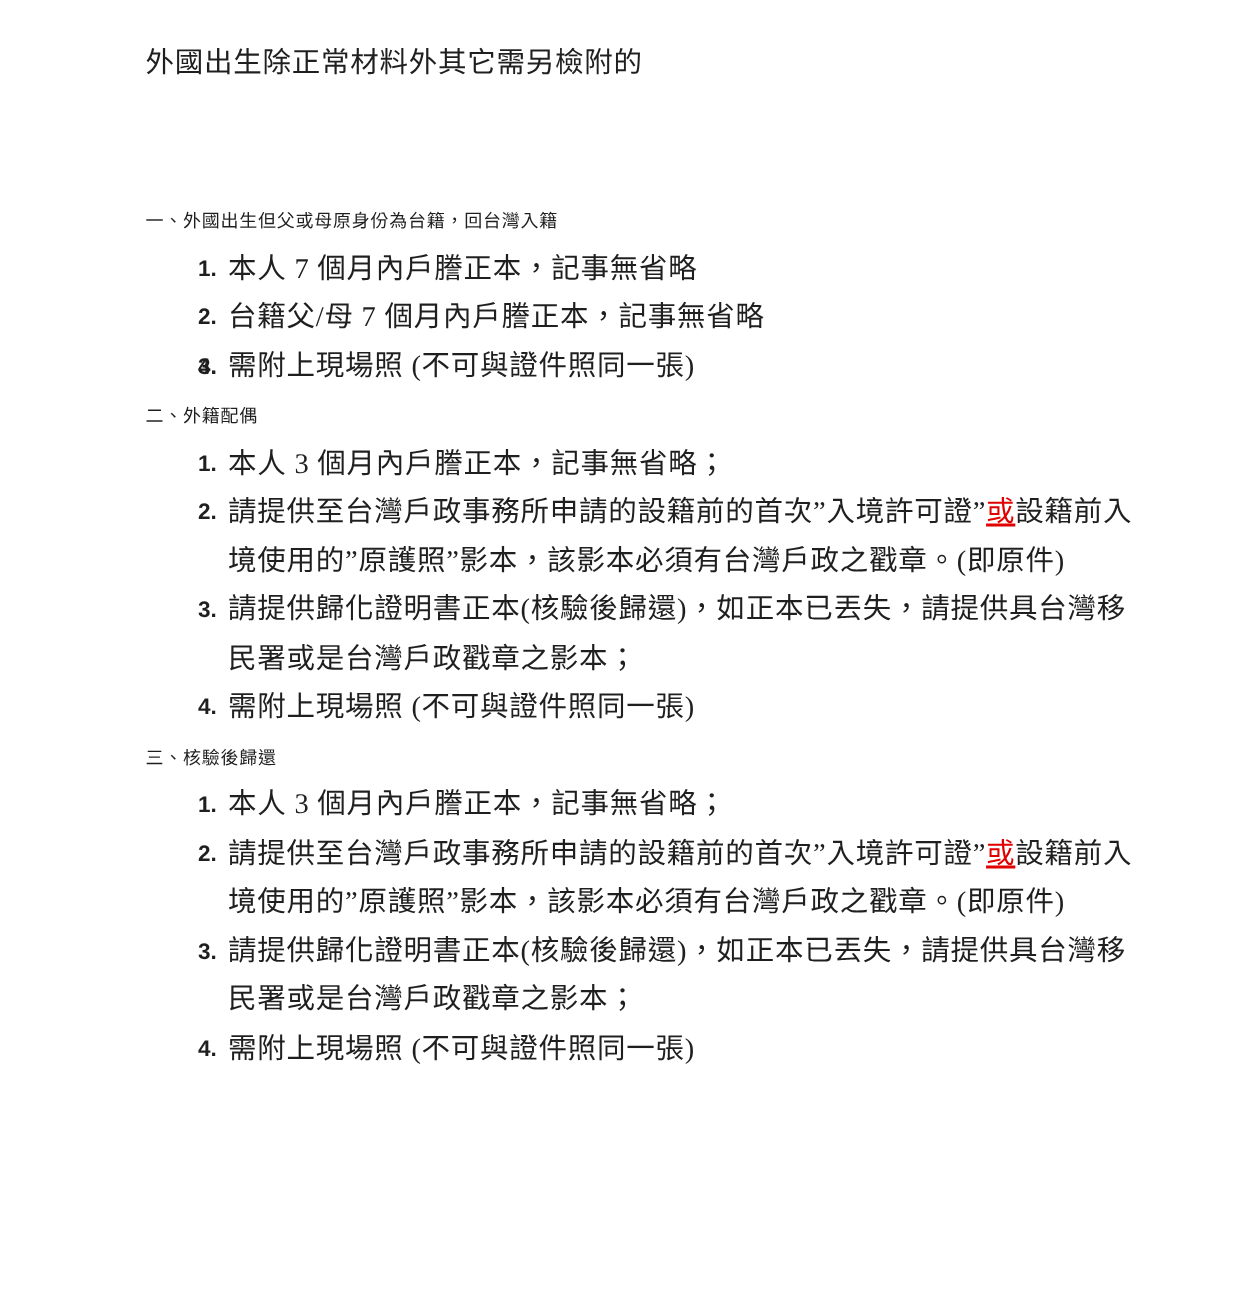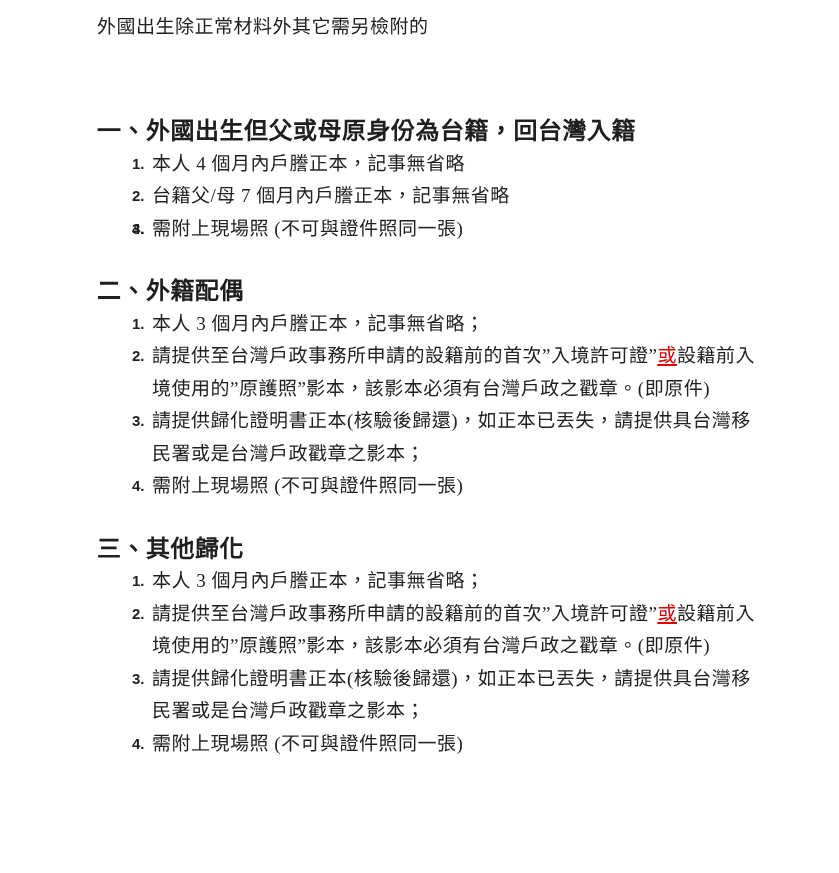--- a/index.html
+++ b/index.html
@@ -6,38 +6,37 @@
     margin: 0;
     padding: 0;
     background: #ffffff;
   }
   .page {
     position: relative;
     width: 839px;
     height: 873px;
     box-sizing: border-box;
     background: #ffffff;
-    padding: 12px 84px 0 97px;
+    padding: 28px 84px 0 97px;
     font-family: "Liberation Serif", "DejaVu Serif", serif;
     color: #1f1f1f;
     overflow: hidden;
   }
   .title {
     font-size: 19px;
     font-weight: normal;
     line-height: 30px;
     margin: 0 0 73px 0;
     letter-spacing: 0.5px;
   }
   section + section {
-    margin-top: 30px;
   }
   h2.heading {
-    font-size: 24px;
-    font-weight: bold;
+    font-size: 12px;
+    font-weight: normal;
     line-height: 32.5px;
     margin: 0;
     letter-spacing: 0.5px;
   }
   ol.req-list {
     list-style: none;
     margin: 0;
     padding: 0;
   }
   ol.req-list li {
@@ -67,37 +66,37 @@
 </style>
 </head>
 <body>
 
 <div class="page">
   <h1 class="title">外國出生除正常材料外其它需另檢附的</h1>
   <div id="sections">
       <section>
         <h2 class="heading">一、外國出生但父或母原身份為台籍，回台灣入籍</h2>
         <ol class="req-list">
-          <li><span class="num">1.</span><span>本人 4 個月內戶謄正本，記事無省略</span></li>
+          <li><span class="num">1.</span><span>本人 7 個月內戶謄正本，記事無省略</span></li>
           <li><span class="num">2.</span><span>台籍父/母 7 個月內戶謄正本，記事無省略</span></li>
           <li><span class="num">3.</span></li>
           <li><span class="num">4.</span><span>需附上現場照 (不可與證件照同一張)</span></li>
         </ol>
       </section>
       <section>
         <h2 class="heading">二、外籍配偶</h2>
         <ol class="req-list">
           <li><span class="num">1.</span><span>本人 3 個月內戶謄正本，記事無省略；</span></li>
           <li><span class="num">2.</span><span>請提供至台灣戶政事務所申請的設籍前的首次”入境許可證”</span><span class="red-underline">或</span><span>設籍前入境使用的”原護照”影本，該影本必須有台灣戶政之戳章。(即原件)</span></li>
           <li><span class="num">3.</span><span>請提供歸化證明書正本(核驗後歸還)，如正本已丟失，請提供具台灣移民署或是台灣戶政戳章之影本；</span></li>
           <li><span class="num">4.</span><span>需附上現場照 (不可與證件照同一張)</span></li>
         </ol>
       </section>
       <section>
-        <h2 class="heading">三、其他歸化</h2>
+        <h2 class="heading">三、核驗後歸還</h2>
         <ol class="req-list">
           <li><span class="num">1.</span><span>本人 3 個月內戶謄正本，記事無省略；</span></li>
           <li><span class="num">2.</span><span>請提供至台灣戶政事務所申請的設籍前的首次”入境許可證”</span><span class="red-underline">或</span><span>設籍前入境使用的”原護照”影本，該影本必須有台灣戶政之戳章。(即原件)</span></li>
           <li><span class="num">3.</span><span>請提供歸化證明書正本(核驗後歸還)，如正本已丟失，請提供具台灣移民署或是台灣戶政戳章之影本；</span></li>
           <li><span class="num">4.</span><span>需附上現場照 (不可與證件照同一張)</span></li>
         </ol>
       </section>
     </div>
 </div>
 

